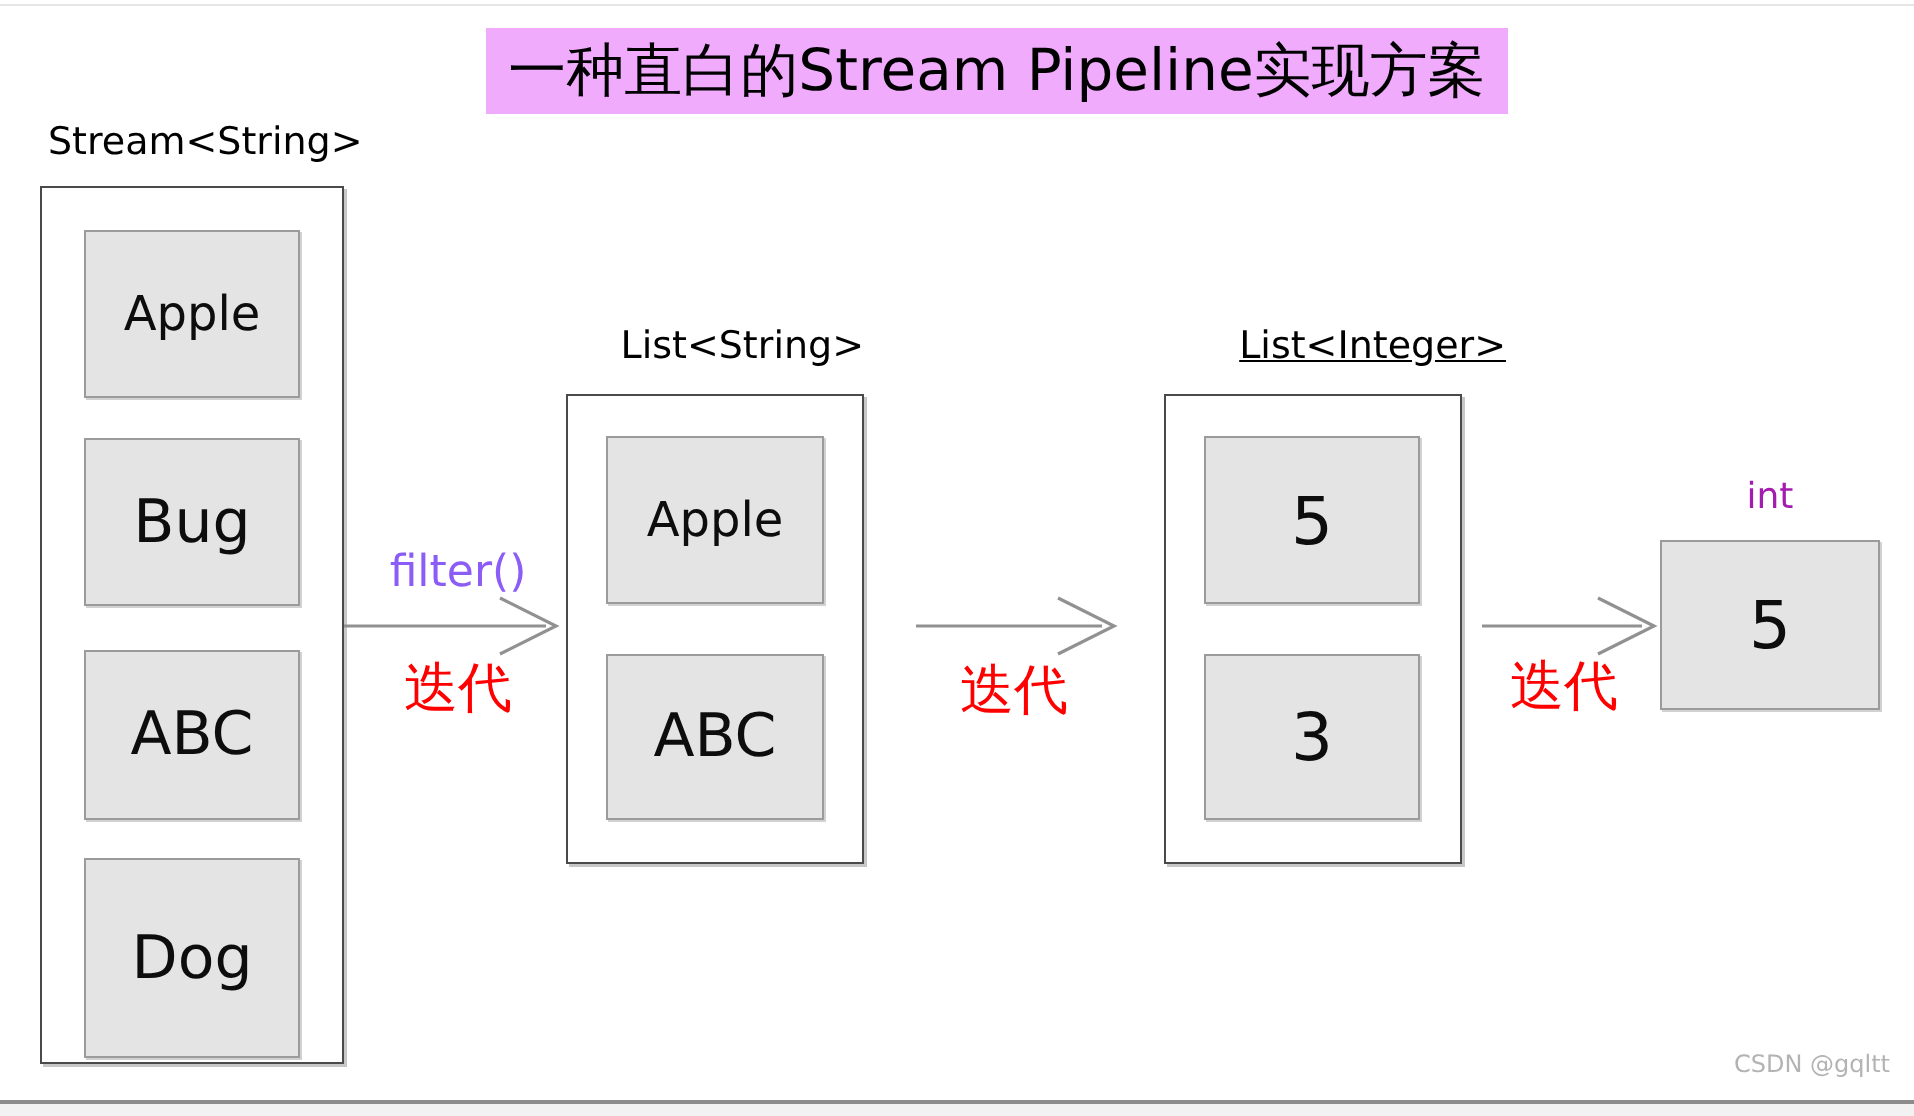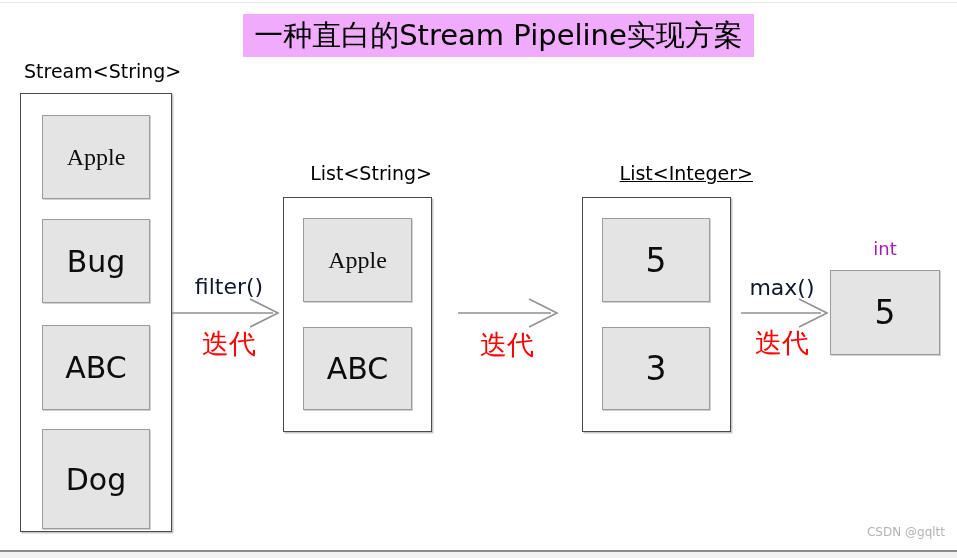--- a/index.html
+++ b/index.html
@@ -38,26 +38,26 @@
   }
   .cell {
     position:absolute;
     background:#e4e4e4;
     border:1.5px solid #9b9b9b;
     box-shadow:1px 1px 0 rgba(140,140,140,0.4);
     box-sizing:border-box;
     display:flex; align-items:center; justify-content:center;
     color:#0d0d0d;
   }
-  .cell.size-s { font-size:24px;font-family:Liberation Serif, serif; }
+  .cell.size-s { font-size:24px; }
   .cell.size-l { font-size:30px; }
   .cell.size-n { font-size:33px; }
   .arrow-label {
     position:absolute;
-    font-size:22px; color:#0f172a;
+    font-size:22px; color:#8b5cf6;
     text-align:center; white-space:nowrap;
   }
   .iter-label {
     position:absolute;
     font-size:27px; color:#ff0000;
     text-align:center; white-space:nowrap;font-family:Liberation Serif, serif;
   }
   .int-label {
     position:absolute;
     font-size:18px; color:#a21caf;
@@ -105,21 +105,20 @@
   <div class="cell size-s" style="left:303px; top:218px; width:109px; height:84px;">Apple</div>
   <div class="cell size-l" style="left:303px; top:327px; width:109px; height:83px;">ABC</div>
 
   <div class="iter-label" style="left:437px; top:327px; width:140px;">迭代</div>
 
   <div class="col-label" style="left:604px; top:162px; width:149px; text-align:right;text-decoration:underline;">List&lt;Integer&gt;</div>
   <div class="outer-box" style="left:582px; top:197px; width:149px; height:235px;"></div>
   <div class="cell size-n" style="left:602px; top:218px; width:108px; height:84px;">5</div>
   <div class="cell size-n" style="left:602px; top:327px; width:108px; height:83px;">3</div>
 
-  <div class="arrow-label" style="left:736px; top:275px; width:92px;">max()</div>
   <div class="iter-label" style="left:736px; top:325px; width:92px;">迭代</div>
 
   <div class="int-label" style="left:830px; top:238px; width:110px;">int</div>
   <div class="cell size-n" style="left:830px; top:270px; width:110px; height:85px;">5</div>
 
   <svg class="arrows-svg" width="957" height="558" viewBox="0 0 957 558">
     <g stroke="#919191" stroke-width="1.6" fill="none">
       <path d="M172 313 H273"></path>
       <path d="M250 299 L278 313 L250 327"></path>
     </g>

